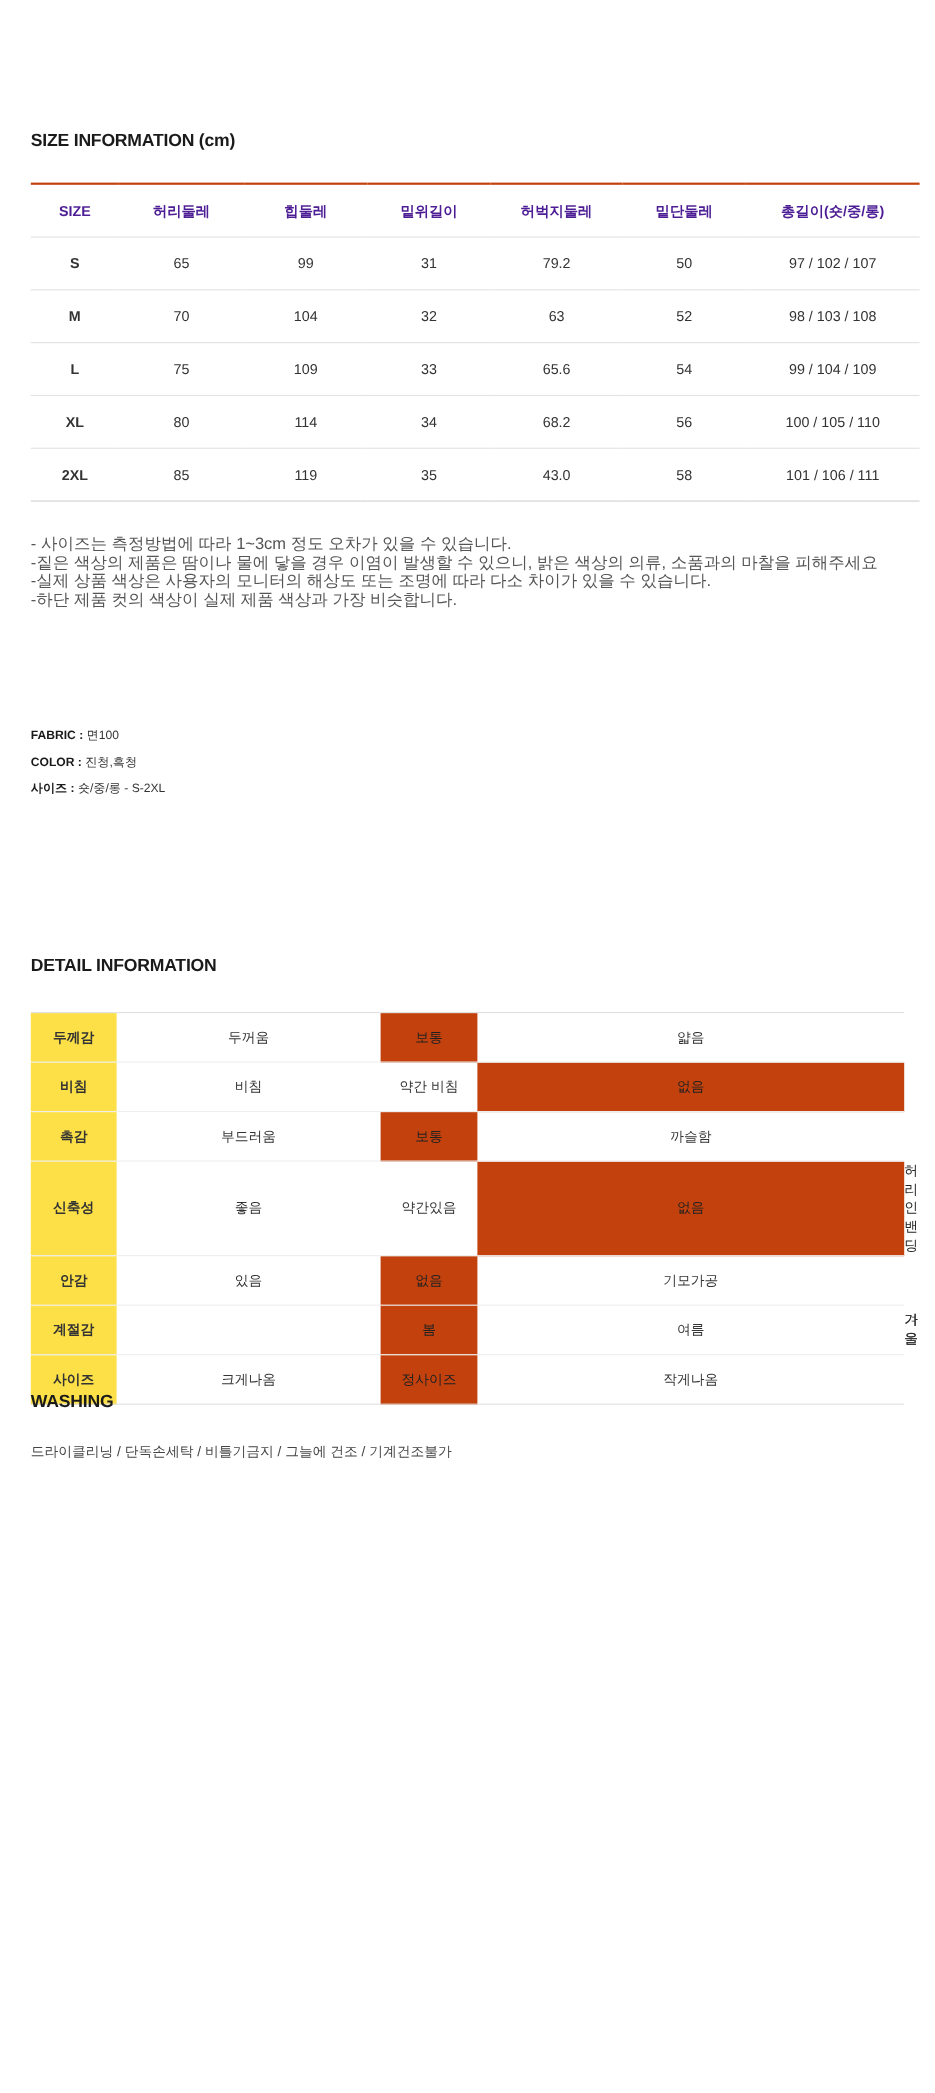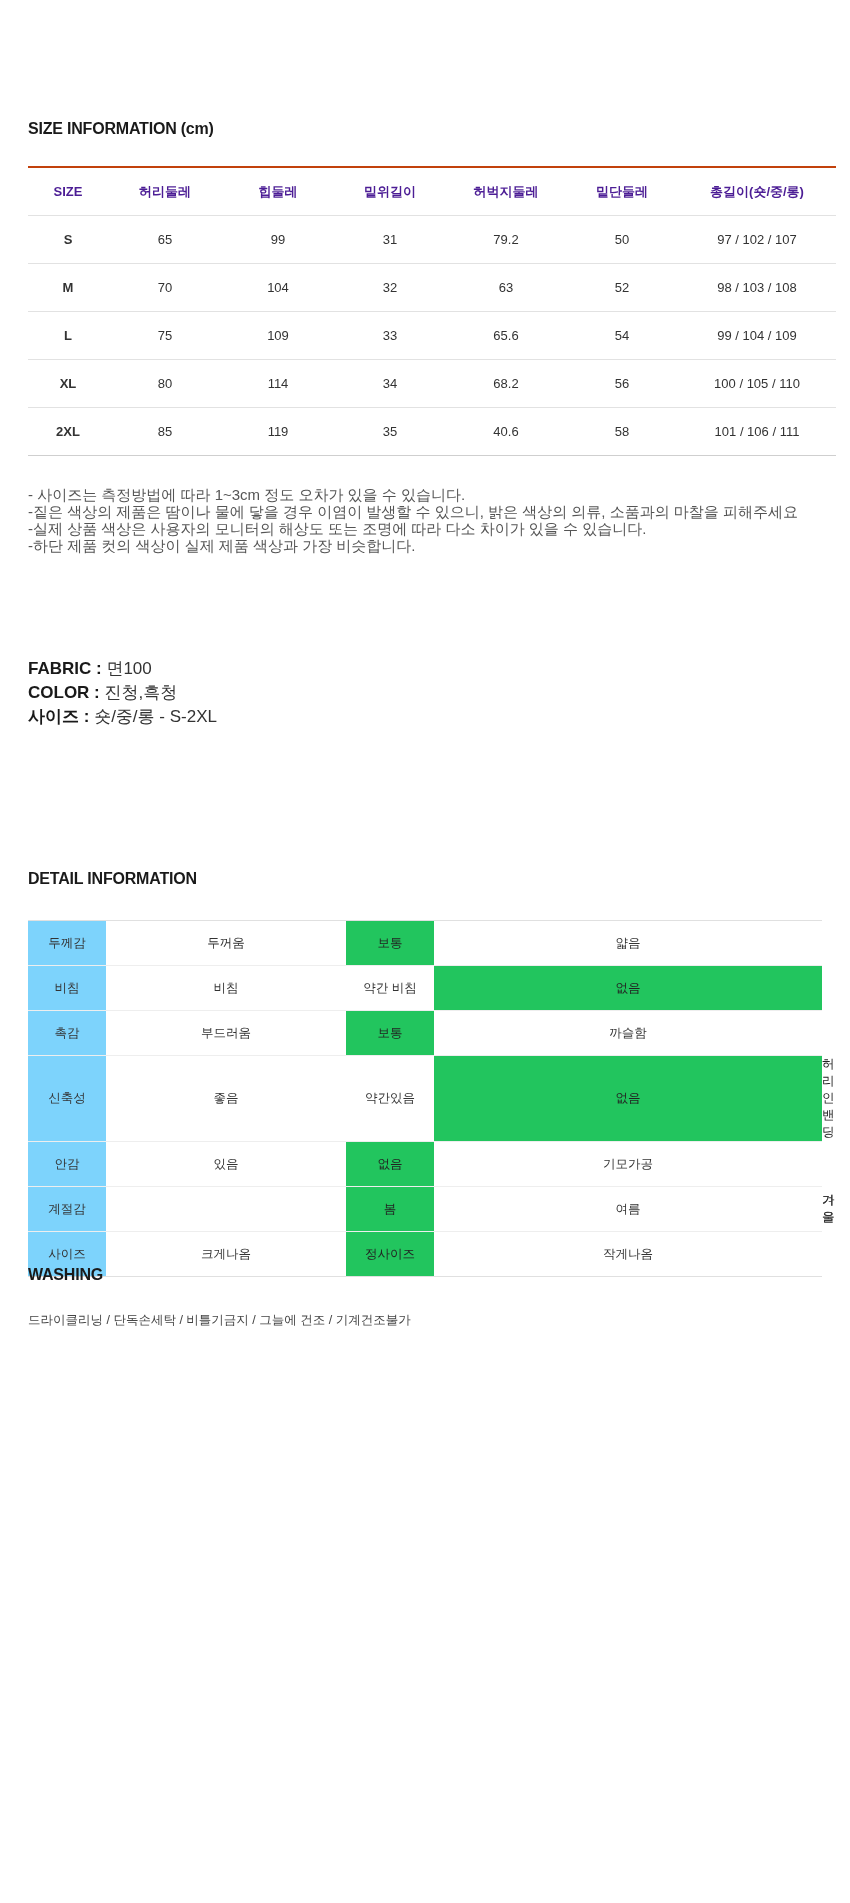--- a/index.html
+++ b/index.html
@@ -73,21 +73,21 @@
 
   
   .product-section {
     position: absolute;
     left: 28px;
     top: 612px;
     width: 794px;
   }
   .product-list {
     margin-top: 34px;
-    font-size: 17px;
+    font-size: 11px;
     line-height: 24px;
     color: #333333;
   }
   .product-list .lbl {
     font-weight: bold;
     color: #1a1a1a;
   }
 
   
   .detail-section {
@@ -107,27 +107,27 @@
     text-align: center;
     font-size: 12.5px;
     color: #333333;
     border-top: 1px solid #ef4444;
     border-bottom: 1px solid #eeeeee;
     padding: 0;
   }
   .detail-table tr:first-child td { border-top: 1px solid #e0e0e0; }
   .detail-table tr:last-child td { border-bottom: 1px solid #e0e0e0; }
   .detail-table td.head {
-    background: #7dd3fc;
-    font-weight: normal;
+    background: #fde047;
+    font-weight: bold;
     color: #333333;
     width: 78px;
   }
   .detail-table td.sel {
-    background: #22c55e;
+    background: #c2410c;
     color: #222222;
   }
 
   
   .washing-section {
     position: absolute;
     left: 28px;
     top: 1242px;
     width: 794px;
   }
@@ -191,21 +191,21 @@
           <td>34</td>
           <td>68.2</td>
           <td>56</td>
           <td>100 / 105 / 110</td>
         </tr>
         <tr>
           <td>2XL</td>
           <td>85</td>
           <td>119</td>
           <td>35</td>
-          <td>40.6</td>
+          <td>43.0</td>
           <td>58</td>
           <td>101 / 106 / 111</td>
         </tr>
       </tbody>
     </table>
     <div class="size-notes">
       <div>- 사이즈는 측정방법에 따라 1~3cm 정도 오차가 있을 수 있습니다.</div>
       <div>-짙은 색상의 제품은 땀이나 물에 닿을 경우 이염이 발생할 수 있으니, 밝은 색상의 의류, 소품과의 마찰을 피해주세요</div>
       <div>-실제 상품 색상은 사용자의 모니터의 해상도 또는 조명에 따라 다소 차이가 있을 수 있습니다.</div>
       <div>-하단 제품 컷의 색상이 실제 제품 색상과 가장 비슷합니다.</div>

